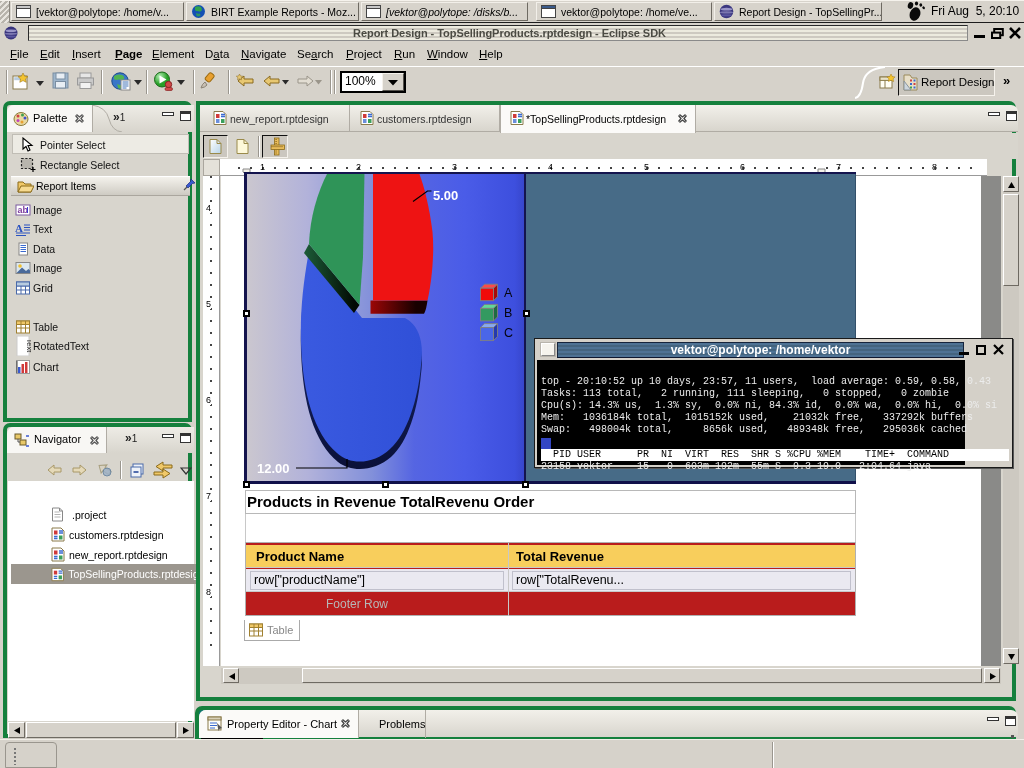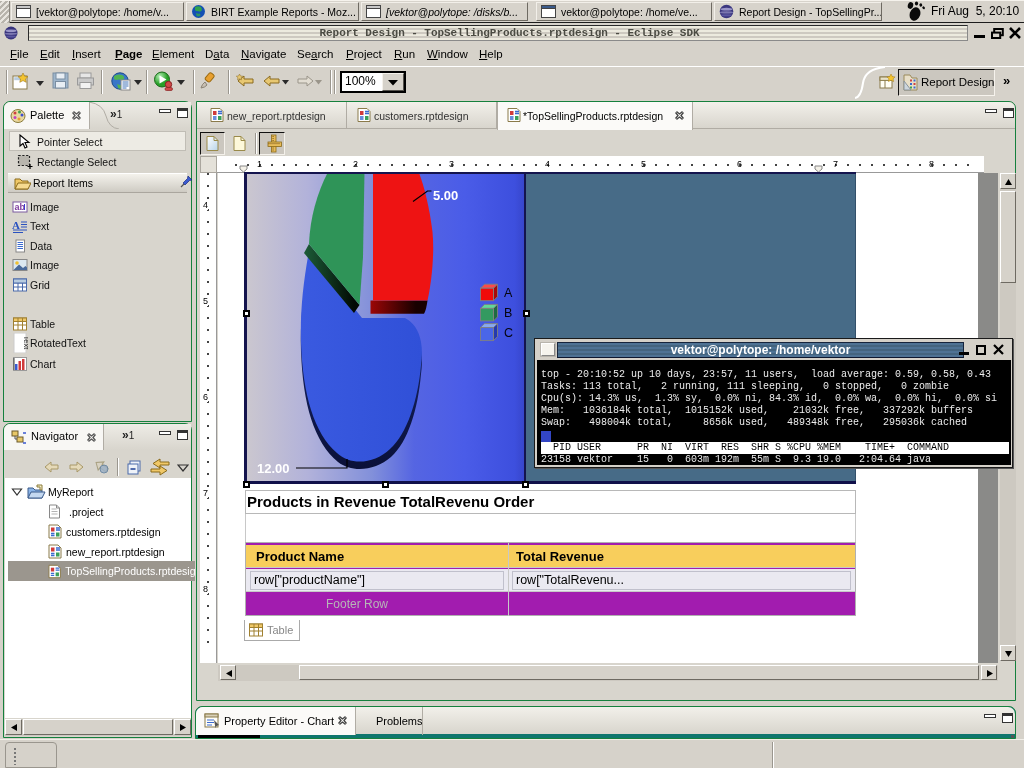--- a/index.html
+++ b/index.html
@@ -9,21 +9,21 @@
 .tbtn { position:absolute; top:2px; height:19px; background:#d7d3cb;
   border-top:1px solid #f2efe9; border-left:1px solid #f2efe9;
   border-right:1px solid #6e6a62; border-bottom:1px solid #6e6a62;
   font-size:10.5px; color:#000; display:flex; align-items:center; padding-left:4px; gap:5px; white-space:nowrap; overflow:hidden;}
 .termico { width:15px; height:13px; background:#fff; border:1px solid #444; flex:0 0 auto;}
 .termico .tt { height:3px; background:#c8c8c8; border-bottom:1px solid #444;}
 .termico.act .tt { background:#3a5a8a; }
 .menu { position:absolute; top:48px; font-size:11.5px; color:#000; }
 .menu u { text-decoration:underline; text-underline-offset:1px; }
 .sep { position:absolute; width:2px; border-left:1px solid #9a968e; border-right:1px solid #ffffff; }
-.view { position:absolute; border:1px solid #15803d; border-radius:7px 7px 0 0; }
+.view { position:absolute; border:4px solid #15803d; border-radius:7px 7px 0 0; }
 .pal-row { position:absolute; left:6px; width:176px; height:19px; font-size:10.5px; color:#111; display:flex; align-items:center; }
 .pal-row .ic { width:16px; height:16px; margin-left:2px; margin-right:2px; flex:0 0 auto;}
 .tree-row { position:absolute; left:4px; width:187px; height:19px; font-size:10.5px; color:#000; display:flex; align-items:center;}
 .hstripe { background:repeating-linear-gradient(180deg,#eceade 0 2px,#cdc9c0 2px 4px); }
 .ruler-num { position:absolute; font-size:9px; color:#000; }
 .handle { position:absolute; width:7px; height:7px; background:#fff; border:2px solid #000; }
 </style>
 </head>
 <body>
 
@@ -76,21 +76,21 @@
 <div class="abs" style="left:931px;top:4px;font-size:12px;color:#000;">Fri Aug&nbsp;&nbsp;5, 20:10</div>
 
 <div class="abs" style="left:0;top:23px;width:1024px;height:20px;background:#d6d2ca;"></div>
 <svg class="abs" style="left:4px;top:26px;" width="14" height="14" viewBox="0 0 14 14">
     <circle cx="7" cy="7" r="6.5" fill="#38347c"></circle>
     <ellipse cx="7" cy="4.8" rx="5.6" ry="1.3" fill="#9a96c8"></ellipse>
     <ellipse cx="7" cy="7.8" rx="6.2" ry="1.1" fill="#7a76b0"></ellipse>
     <ellipse cx="7" cy="10.4" rx="4.8" ry="1" fill="#5a56a0"></ellipse>
   </svg>
 <div class="abs hstripe" style="left:28px;top:25px;width:940px;height:16px;border:1px solid #2a2a2a;border-right-color:#8a8a8a;border-bottom-color:#8a8a8a;"></div>
-<div class="abs" style="left:51px;top:26px;width:917px;height:14px;font-size:11px;font-weight:bold;color:#4b4b43;text-align:center;line-height:14px;letter-spacing:-0.05px;font-family:Liberation Mono, monospace;">Report Design - TopSellingProducts.rptdesign - Eclipse SDK</div>
+<div class="abs" style="left:51px;top:26px;width:917px;height:14px;font-size:11px;font-weight:bold;color:#4b4b43;text-align:center;line-height:14px;letter-spacing:-0.05px;">Report Design - TopSellingProducts.rptdesign - Eclipse SDK</div>
 <div class="abs" style="left:974px;top:35px;width:11px;height:3px;background:#000;"></div>
 <svg class="abs" style="left:991px;top:28px;" width="13" height="11" viewBox="0 0 13 11">
     <rect x="3.2" y="1" width="8.6" height="6.2" fill="none" stroke="#000" stroke-width="2"></rect>
     <rect x="1" y="4.6" width="8.2" height="5.4" fill="#d6d2ca" stroke="#000" stroke-width="2"></rect>
   </svg>
 <svg class="abs" style="left:1009px;top:27px;" width="12" height="12" viewBox="0 0 12 12">
     <path d="M1 1 L11 11 M11 1 L1 11" stroke="#000" stroke-width="2.6"></path>
   </svg>
 
 <div class="menu" style="left:10px;"><u>F</u>ile</div>
@@ -350,31 +350,20 @@
     </svg>
   <svg class="abs" style="left:146px;top:34px;" width="20" height="18" viewBox="0 0 20 18">
       <path d="M10 1 L10 4 L19 4 L19 7 L10 7 L10 10 L3 5.5 z" fill="#f0c868" stroke="#8a6a1a"></path>
       <path d="M10 8 L10 11 L1 11 L1 14 L10 14 L10 17 L17 12.5 z" fill="#f0c868" stroke="#8a6a1a"></path>
     </svg>
   <svg class="abs" style="left:173px;top:40px;" width="12" height="8" viewBox="0 0 12 8">
       <path d="M1 1 L11 1 L6 7 z" fill="none" stroke="#333" stroke-width="1.2"></path>
     </svg>
 
   <div class="abs" style="left:1px;top:54px;width:186px;height:240px;background:#fff;"></div>
-  <div class="tree-row" style="top:58px;">
-    <svg width="12" height="12" viewBox="0 0 12 12" style="margin-left:3px;">
-        <path d="M1.5 3 L10.5 3 L6 9 z" fill="none" stroke="#333" stroke-width="1.2"></path>
-      </svg>
-    <svg width="19" height="16" viewBox="0 0 19 16" style="margin-left:4px;">
-        <path d="M1 14 L1 4 L6 4 L8 6 L15 6 L15 14 z" fill="#8ab4e8" stroke="#3a5a8a"></path>
-        <path d="M1 14 L4 8 L18 8 L15 14 z" fill="#c4d8f0" stroke="#3a5a8a"></path>
-        <path d="M10 1 l5 0 0 5 -2 0 0 -3 -3 0 z" fill="#f8f0c8" stroke="#8a7a3a"></path>
-      </svg>
-    <span style="margin-left:2px;">MyReport</span>
-  </div>
   <div class="tree-row" style="top:78px;">
     <svg width="13" height="15" viewBox="0 0 13 15" style="margin-left:40px;">
         <path d="M1.5 1 L8.5 1 L11.5 4 L11.5 14 L1.5 14 z" fill="#fff" stroke="#888"></path>
         <path d="M8.5 1 L8.5 4 L11.5 4" fill="none" stroke="#888"></path>
         <path d="M3.5 5 h5 M3.5 7.5 h6 M3.5 10 h6" stroke="#aaa" stroke-width=".9"></path>
       </svg>
     <span style="margin-left:8px;">.project</span>
   </div>
   <div class="tree-row" style="top:98px;">
     <svg width="14" height="15" viewBox="0 0 14 15" style="margin-left:40px;">
@@ -607,21 +596,21 @@
 <div class="handle" style="left:242.5px;top:480.5px;"></div>
 <div class="handle" style="left:382px;top:480.5px;"></div>
 <div class="handle" style="left:522px;top:480.5px;"></div>
 
 <div class="abs" style="left:245px;top:490px;width:611px;height:24px;border:1px solid #b8b8b8;background:#fff;"></div>
 <div class="abs" style="left:247px;top:493px;font-size:15px;font-weight:bold;color:#000;">Products in Revenue TotalRevenu Order</div>
 
 <div class="abs" style="left:245px;top:514px;width:1px;height:28px;background:#c8c8c8;"></div>
 <div class="abs" style="left:855px;top:514px;width:1px;height:28px;background:#c8c8c8;"></div>
 
-<div class="abs" style="left:245px;top:542px;width:611px;height:74px;border:1px solid #b0b0b0;background:#a21caf;">
+<div class="abs" style="left:245px;top:542px;width:611px;height:74px;border:1px solid #b0b0b0;background:#b91c1c;">
   <div class="abs" style="left:0;top:2px;width:609px;height:23px;background:#f8ce5c;border-bottom:1px solid #c8c8c8;"></div>
   <div class="abs" style="left:10px;top:6px;font-size:13px;font-weight:bold;color:#000;">Product Name</div>
   <div class="abs" style="left:270px;top:6px;font-size:13px;font-weight:bold;color:#000;">Total Revenue</div>
   <div class="abs" style="left:0;top:26px;width:609px;height:23px;background:#eae9f1;border-bottom:1px solid #c8c8c8;"></div>
   <div class="abs" style="left:4px;top:28px;width:254px;height:19px;border:1px solid #c0c0cc;"></div>
   <div class="abs" style="left:266px;top:28px;width:339px;height:19px;border:1px solid #c0c0cc;"></div>
   <div class="abs" style="left:8px;top:30px;font-size:12.5px;color:#000;">row["productName"]</div>
   <div class="abs" style="left:270px;top:30px;font-size:12.5px;color:#000;">row["TotalRevenu...</div>
   <div class="abs" style="left:80px;top:54px;font-size:12px;color:#b6b6b6;">Footer Row</div>
   <div class="abs" style="left:262px;top:0;width:1px;height:73px;background:#c8c8c8;"></div>
@@ -639,21 +628,21 @@
 <div class="abs" style="left:534px;top:338px;width:479px;height:130px;background:#d4d0c8;border:1px solid #1a1a1a;box-shadow:1px 1px 0 #555;">
   <div class="abs" style="left:2px;top:2px;width:473px;height:19px;background:#d4d0c8;"></div>
   <div class="abs" style="left:6px;top:4px;width:14px;height:13px;background:#f6f4ee;border:1px solid #888;border-top-color:#fff;border-left-color:#fff;box-shadow:0 0 0 1px #b8b4ac;"></div>
   <div class="abs" style="left:22px;top:3px;width:407px;height:16px;background:repeating-linear-gradient(180deg,#4e7294 0 2px,#44647f 2px 4px);border:1px solid #16243c;border-bottom-color:#0e1830;"></div>
   <div class="abs" style="left:22px;top:5px;width:407px;height:13px;font-size:12px;font-weight:bold;color:#ffffff;text-align:center;line-height:13px;">vektor@polytope: /home/vektor</div>
   <div class="abs" style="left:424px;top:13px;width:10px;height:2.5px;background:#000;"></div>
   <div class="abs" style="left:441px;top:6px;width:10px;height:10px;border:2px solid #000;"></div>
   <svg class="abs" style="left:458px;top:5px;" width="11" height="11" viewBox="0 0 11 11">
       <path d="M1 1 L10 10 M10 1 L1 10" stroke="#000" stroke-width="2.2"></path>
     </svg>
-  <div class="abs" style="left:2px;top:21px;width:474px;height:105px;background:#000;font-family:'Liberation Mono',monospace;font-size:10px;line-height:12.1px;color:#ececec;white-space:pre;padding:9px 0 0 4px;">top - 20:10:52 up 10 days, 23:57, 11 users,  load average: 0.59, 0.58, 0.43
+  <div class="abs" style="left:2px;top:21px;width:428px;height:105px;background:#000;font-family:'Liberation Mono',monospace;font-size:10px;line-height:12.1px;color:#ececec;white-space:pre;padding:16px 0 0 4px;">top - 20:10:52 up 10 days, 23:57, 11 users,  load average: 0.59, 0.58, 0.43
 Tasks: 113 total,   2 running, 111 sleeping,   0 stopped,   0 zombie
 Cpu(s): 14.3% us,  1.3% sy,  0.0% ni, 84.3% id,  0.0% wa,  0.0% hi,  0.0% si
 Mem:   1036184k total,  1015152k used,    21032k free,   337292k buffers
 Swap:   498004k total,     8656k used,   489348k free,   295036k cached
 <span style="background:#3346c4;color:#3346c4;display:inline-block;width:10px;height:11px;vertical-align:bottom;">&nbsp;</span>
 <span style="background:#fff;color:#000;display:inline-block;width:468px;">  PID USER      PR  NI  VIRT  RES  SHR S %CPU %MEM    TIME+  COMMAND</span>
 23158 vektor    15   0  603m 192m  55m S  9.3 19.0   2:04.64 java</div>
 </div>
 
 <div class="view" style="left:195px;top:706px;width:821px;height:33px;background:#0f766e;">

